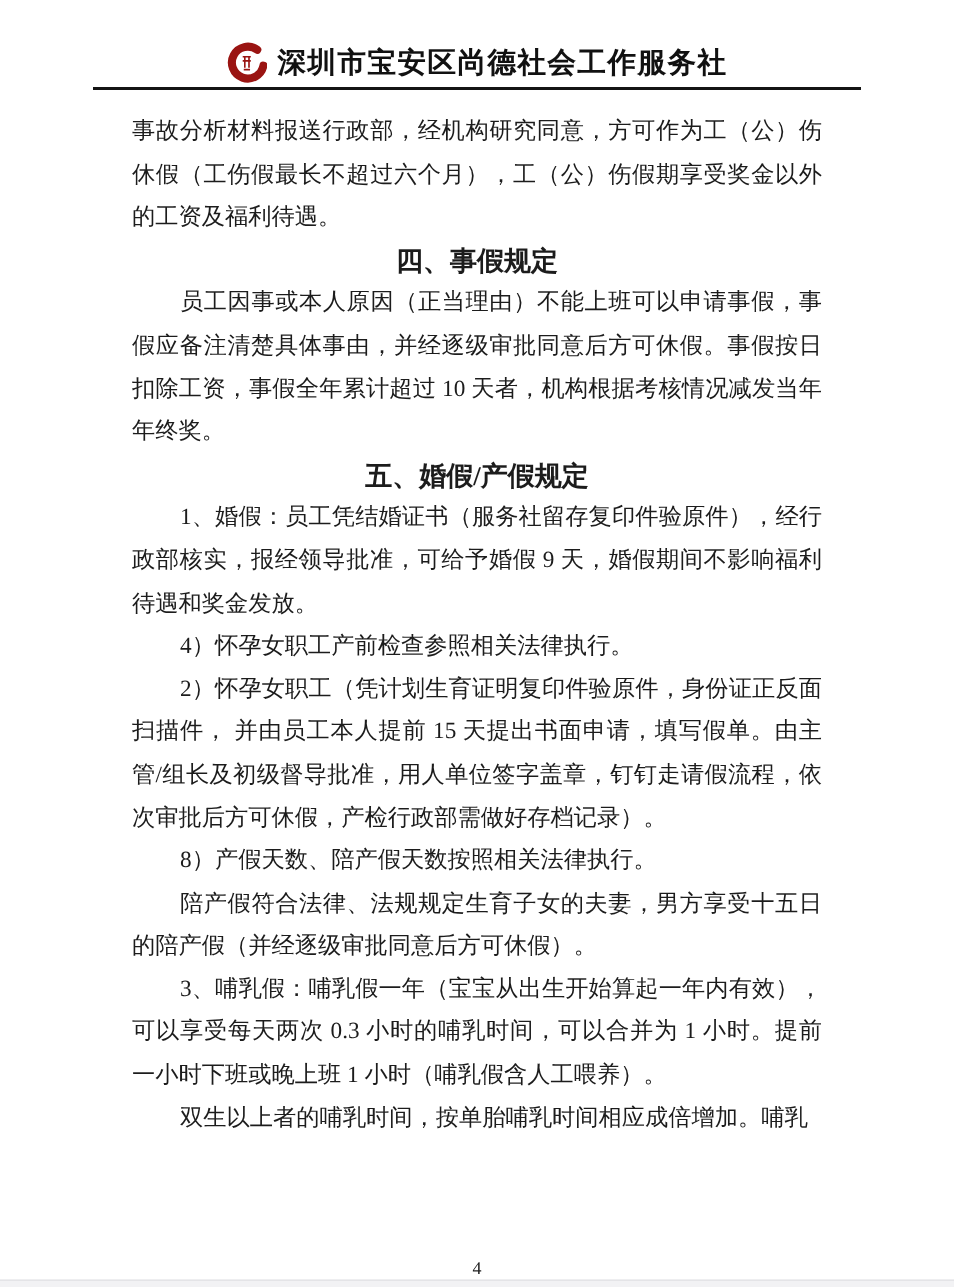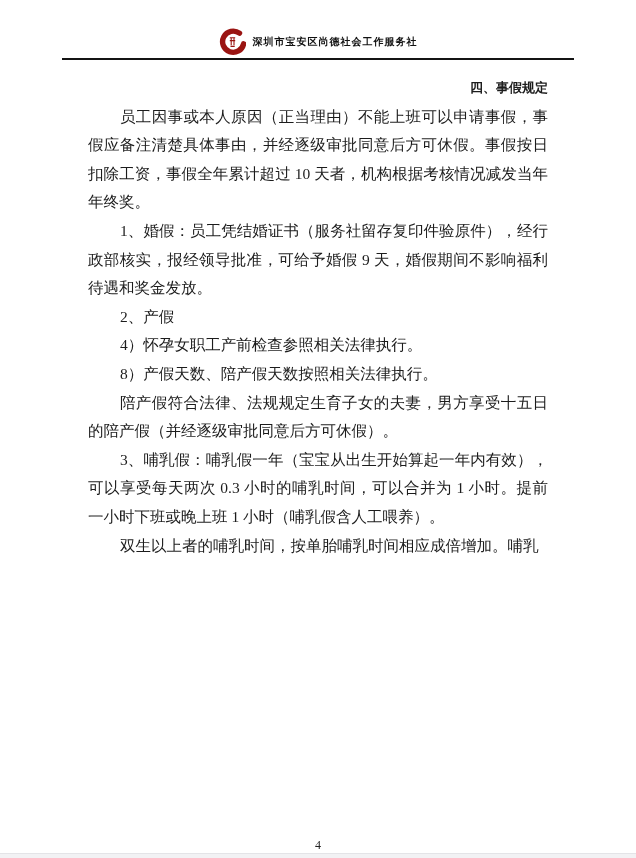--- a/index.html
+++ b/index.html
@@ -21,37 +21,37 @@
     height: 34px;
     display: flex;
     align-items: center;
     justify-content: center;
     gap: 7px;
     border-bottom: 2px solid #141414;
   }
   .org-logo { width: 27px; height: 28px; flex: 0 0 auto; display: block; }
   .org-name {
     font-weight: bold;
-    font-size: 10px;
+    font-size: 19px;
     letter-spacing: 1px;
     color: #111;
     white-space: nowrap;
   }
   .doc-body {
     position: absolute;
     top: 74px; left: 88px;
     width: 460px;
     font-size: 15.5px;
     line-height: 28.6px;
     text-align: justify;
   }
   .doc-body .heading {
     font-weight: bold;
-    font-size: 13px;
-    text-align: right;
+    font-size: 18px;
+    text-align: center;
   }
   .doc-body .paragraph.indent { text-indent: 32px; }
   .page-footer {
     position: absolute;
     left: 0; right: 0; top: 838px;
     text-align: center;
     font-size: 12px;
     color: #222;
   }
   .page-edge {
@@ -71,25 +71,27 @@
     <span>
       <svg class="org-logo" viewBox="0 0 27 28" aria-hidden="true">
         <path d="M20.5 5.2 A 10.6 10.6 0 1 0 24.6 15.8" fill="none" stroke="#9a1412" stroke-width="5.4" stroke-linecap="round"></path>
         <path d="M10.8 9.8 h5.4 M10.8 12.6 h5.4 M12.2 9.8 v7.4 M15 9.8 v7.4 M11.5 18.4 h4.2" fill="none" stroke="#9a1412" stroke-width="1.1"></path>
       </svg>
     </span>
     <span class="org-name">深圳市宝安区尚德社会工作服务社</span>
   </div>
 
   <div class="doc-body" id="doc-body">
+      <div class="paragraph">事故分析材料报送行政部，经机构研究同意，方可作为工（公）伤休假（工伤假最长不超过六个月），工（公）伤假期享受奖金以外的工资及福利待遇。</div>
       <div class="heading">四、事假规定</div>
       <div class="paragraph indent">员工因事或本人原因（正当理由）不能上班可以申请事假，事假应备注清楚具体事由，并经逐级审批同意后方可休假。事假按日扣除工资，事假全年累计超过 10 天者，机构根据考核情况减发当年年终奖。</div>
+      <div class="heading">五、婚假/产假规定</div>
       <div class="paragraph indent">1、婚假：员工凭结婚证书（服务社留存复印件验原件），经行政部核实，报经领导批准，可给予婚假 9 天，婚假期间不影响福利待遇和奖金发放。</div>
-      <div class="paragraph indent">2、产假</div>
       <div class="paragraph indent">4）怀孕女职工产前检查参照相关法律执行。</div>
+      <div class="paragraph indent">2）怀孕女职工（凭计划生育证明复印件验原件，身份证正反面扫描件， 并由员工本人提前 15 天提出书面申请，填写假单。由主管/组长及初级督导批准，用人单位签字盖章，钉钉走请假流程，依次审批后方可休假，产检行政部需做好存档记录）。</div>
       <div class="paragraph indent">8）产假天数、陪产假天数按照相关法律执行。</div>
       <div class="paragraph indent">陪产假符合法律、法规规定生育子女的夫妻，男方享受十五日的陪产假（并经逐级审批同意后方可休假）。</div>
       <div class="paragraph indent">3、哺乳假：哺乳假一年（宝宝从出生开始算起一年内有效），可以享受每天两次 0.3 小时的哺乳时间，可以合并为 1 小时。提前一小时下班或晚上班 1 小时（哺乳假含人工喂养）。</div>
       <div class="paragraph indent">双生以上者的哺乳时间，按单胎哺乳时间相应成倍增加。哺乳</div>
     </div>
 
   <div class="page-footer">
     <span>4</span>
   </div>
 

